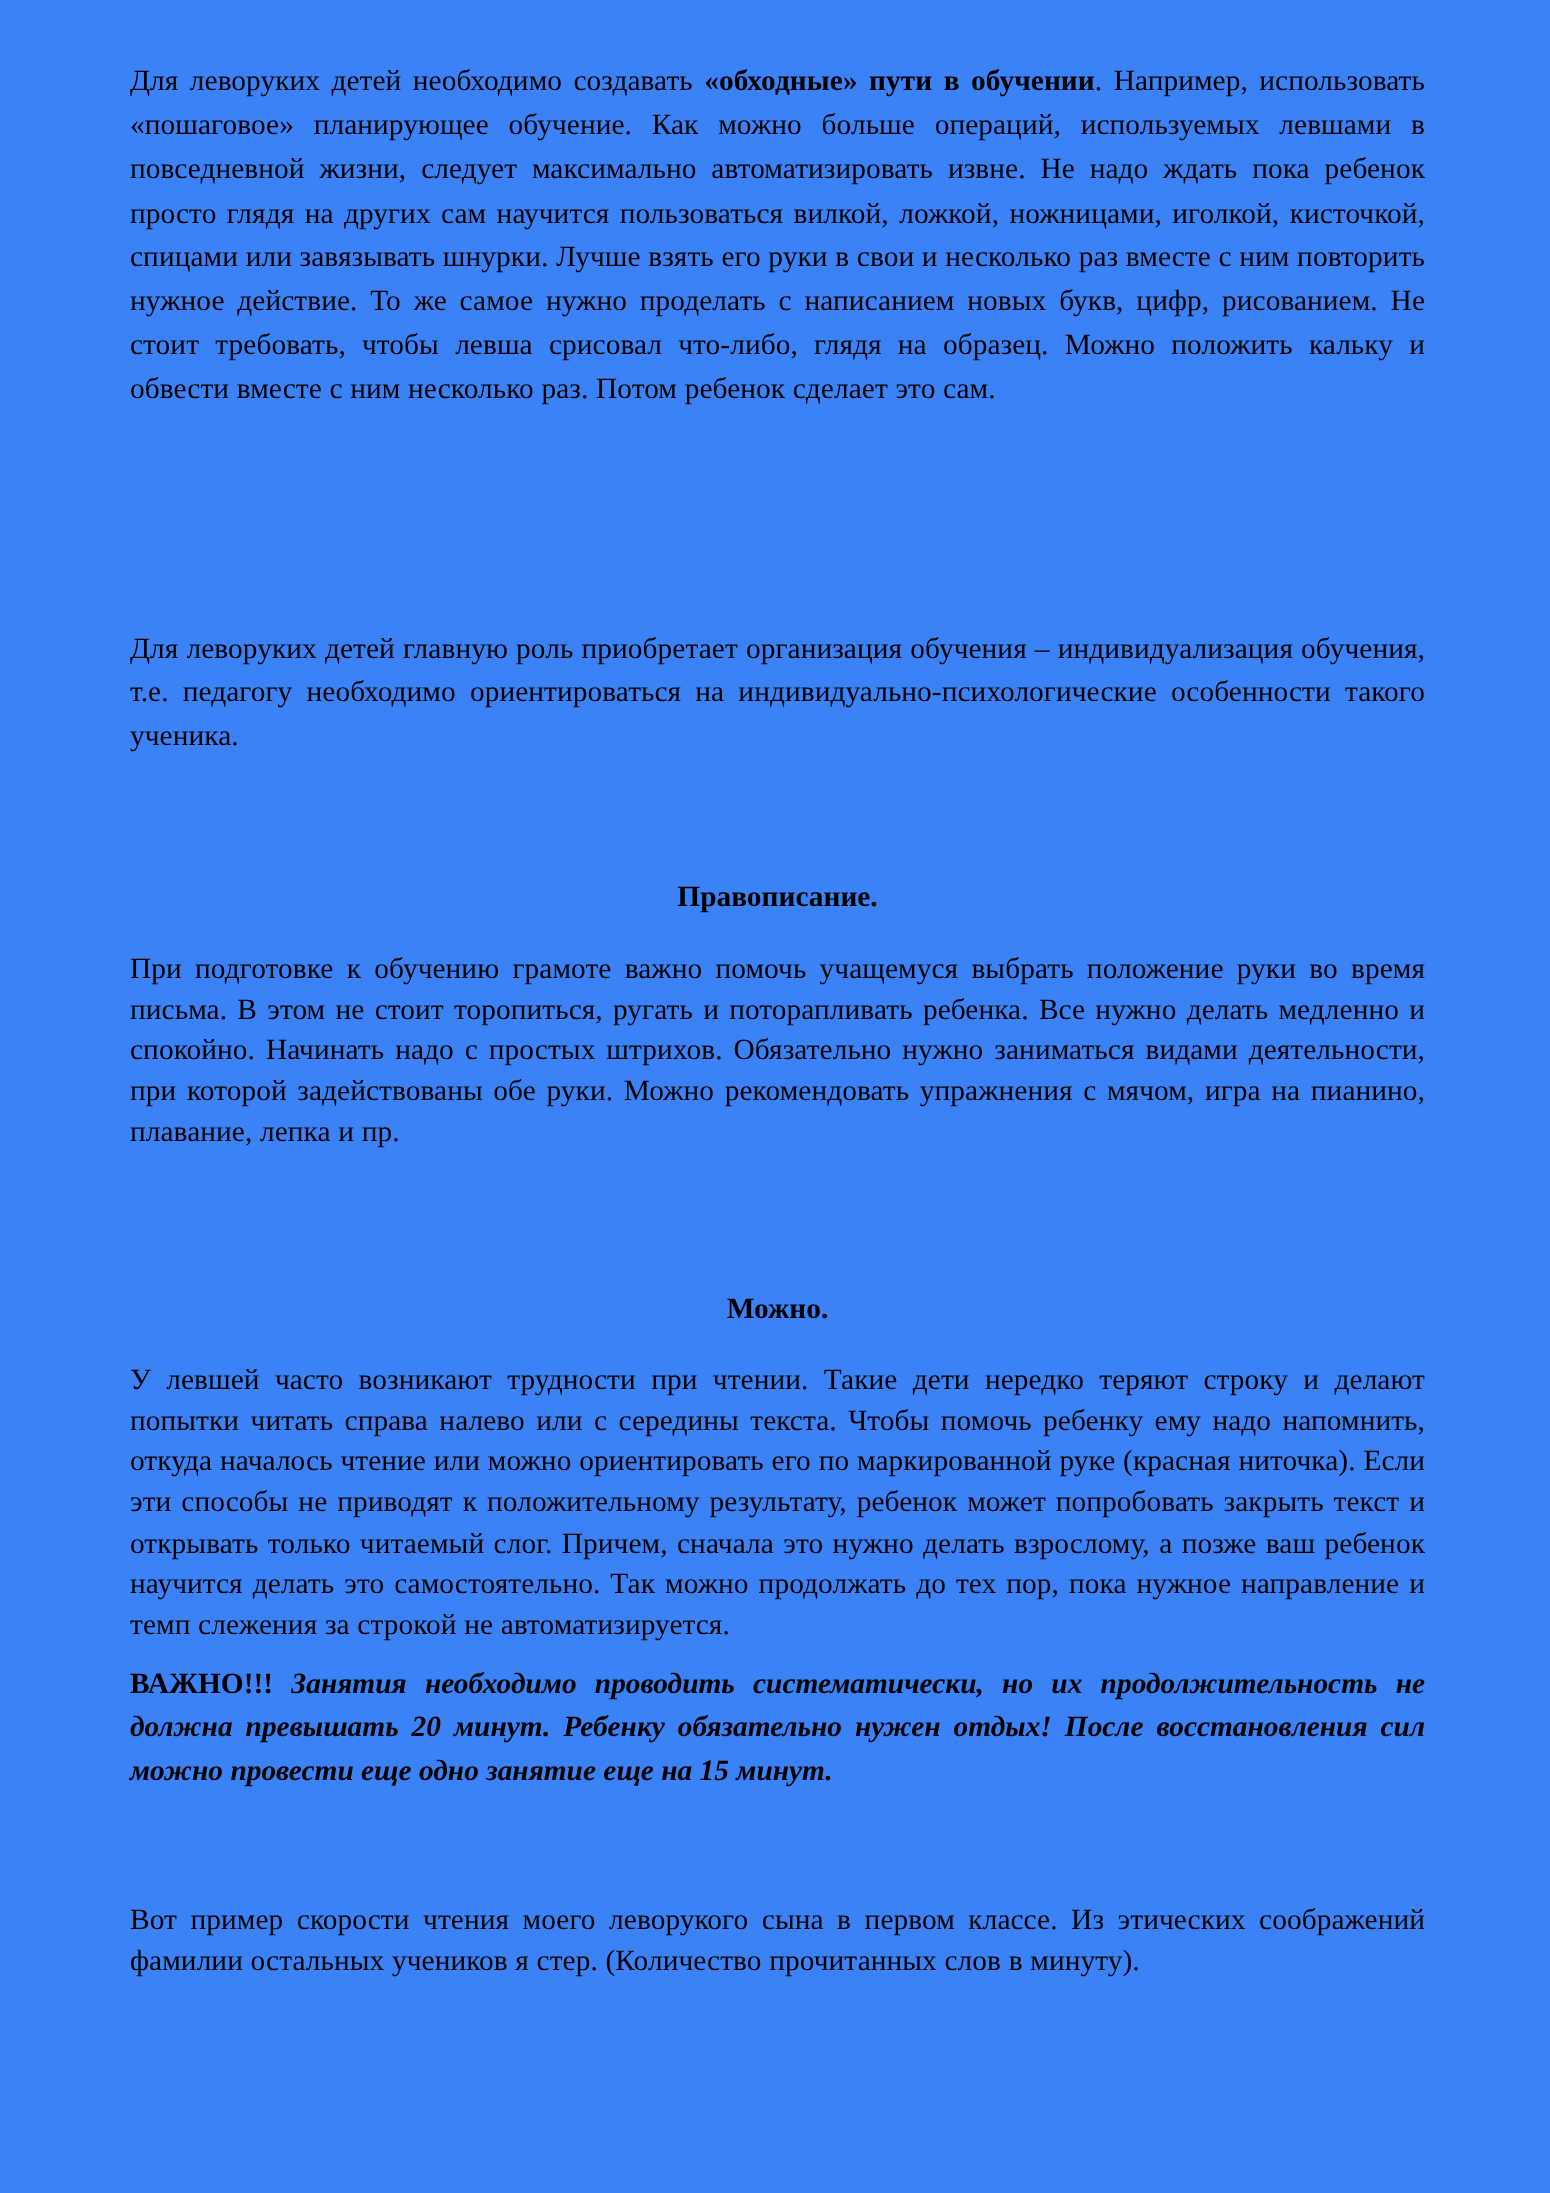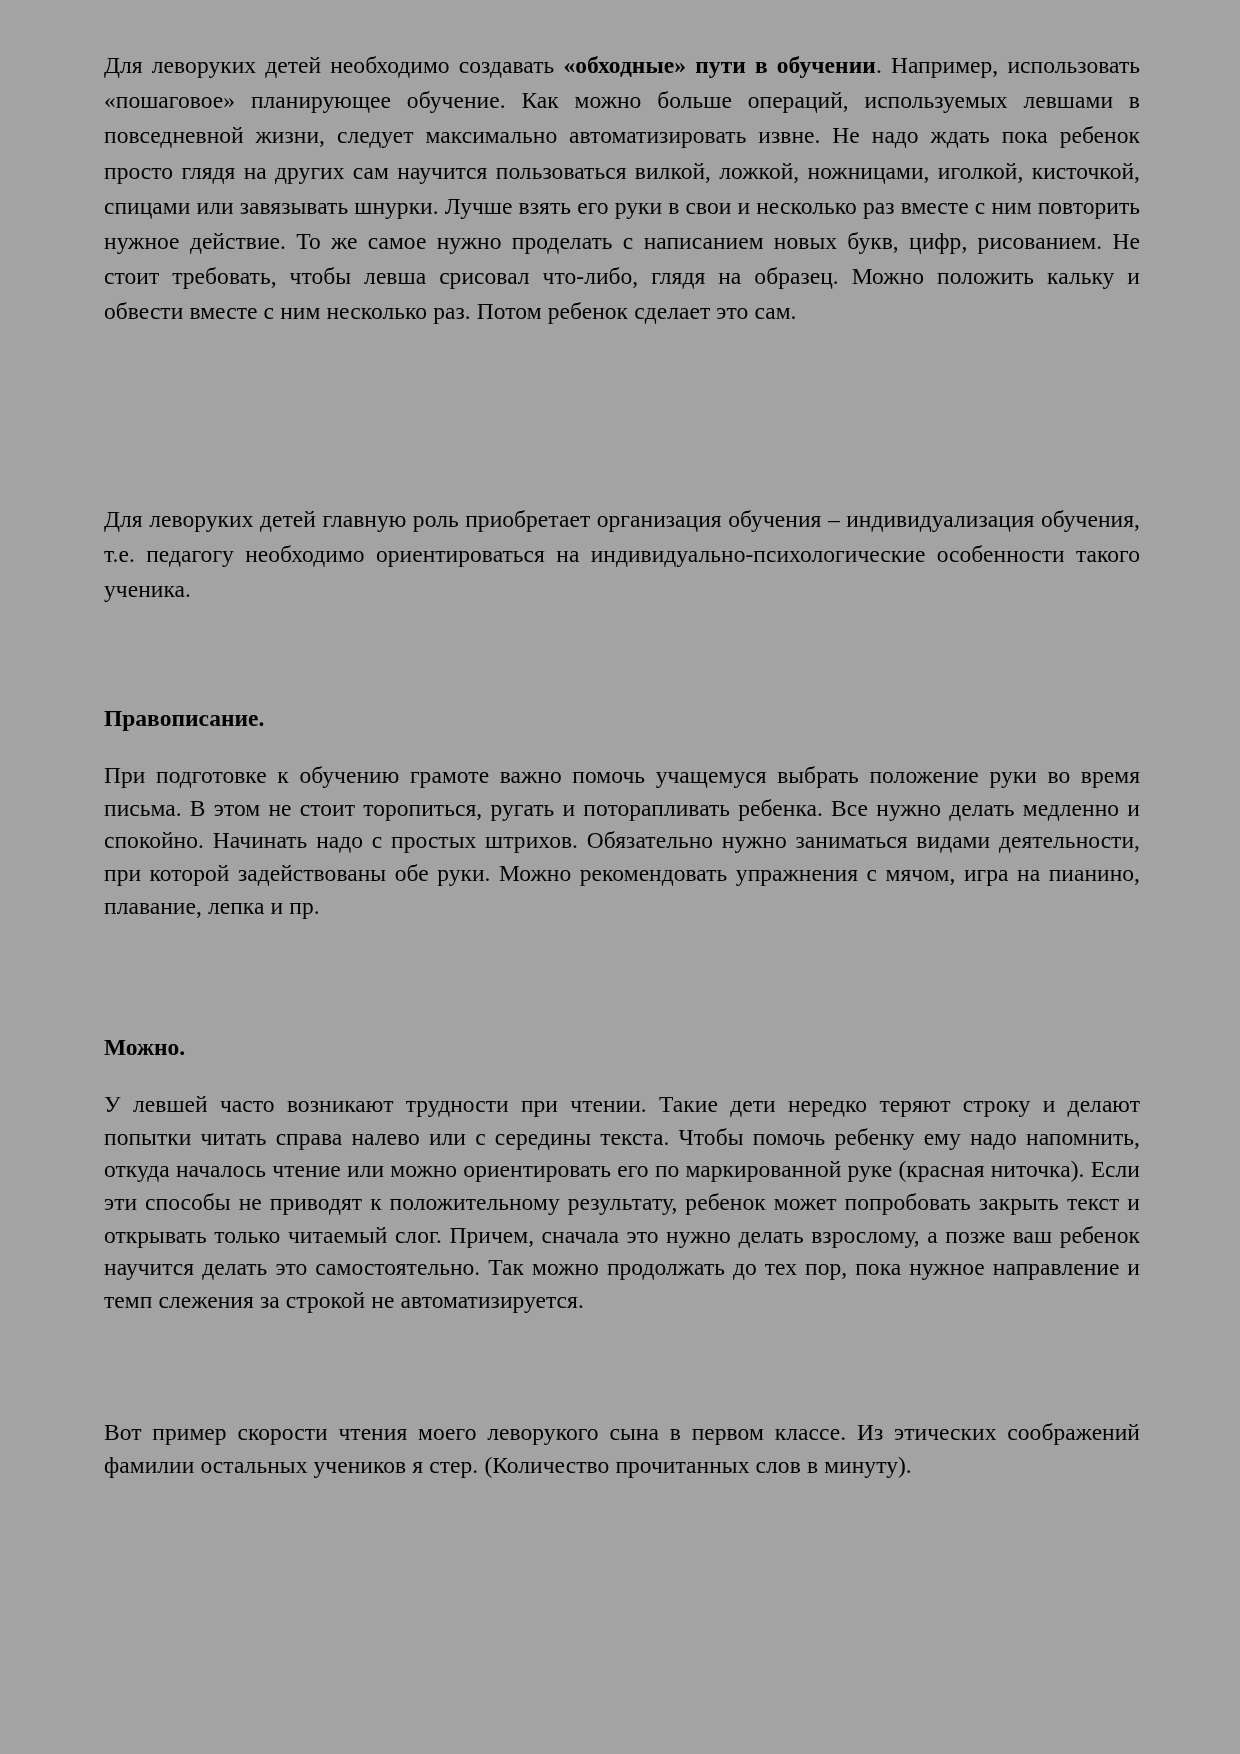--- a/index.html
+++ b/index.html
@@ -5,21 +5,21 @@
 <style>
   html, body {
     margin: 0;
     padding: 0;
     background: #ffffff;
   }
   .page {
     position: relative;
     width: 1240px;
     height: 1754px;
-    background: #a3a3a3;
+    background: #3b82f6;
     margin: 0 auto;
     overflow: hidden;
     box-sizing: border-box;
     font-family: "Liberation Serif", "DejaVu Serif", serif;
     color: #000000;
   }
   .content {
     position: absolute;
     left: 104px;
     top: 48px;
@@ -44,21 +44,21 @@
   }
   .para:last-child {
     text-align: justify;
   }
 
   .heading {
     margin: 0;
     font-size: 23.5px;
     line-height: 30px;
     font-weight: bold;
-    text-align: left;
+    text-align: center;
   }
 
   .important-block {
     margin: 0;
     text-align: justify;
     font-size: 23.5px;
     line-height: 34.6px;
     font-style: italic;
     font-weight: bold;
   }
@@ -104,19 +104,20 @@
     <div class="gap-xl"></div>
 
     <h2 class="heading">Можно.</h2>
 
     <div class="gap-s"></div>
 
     <p class="para tight">У левшей часто возникают трудности при чтении. Такие дети нередко теряют строку и делают попытки читать справа налево или с середины текста. Чтобы помочь ребенку ему надо напомнить, откуда началось чтение или можно ориентировать его по маркированной руке (красная ниточка). Если эти способы не приводят к положительному результату, ребенок может попробовать закрыть текст и открывать только читаемый слог. Причем, сначала это нужно делать взрослому, а позже ваш ребенок научится делать это самостоятельно. Так можно продолжать до тех пор, пока нужное направление и темп слежения за строкой не автоматизируется.</p>
 
     <div class="gap-xs"></div>
 
+    <p class="important-block"><span class="lead">ВАЖНО!!!</span><span> Занятия необходимо проводить систематически, но их продолжительность не должна превышать 20 минут. Ребенку обязательно нужен отдых! После восстановления сил можно провести еще одно занятие еще на 15 минут.</span></p>
 
     <div class="gap-l"></div>
 
     <p class="para tight">Вот пример скорости чтения моего леворукого сына в первом классе. Из этических соображений фамилии остальных учеников я стер. (Количество прочитанных слов в минуту).</p>
 
   </div>
 </div>
 
 </body></html>

